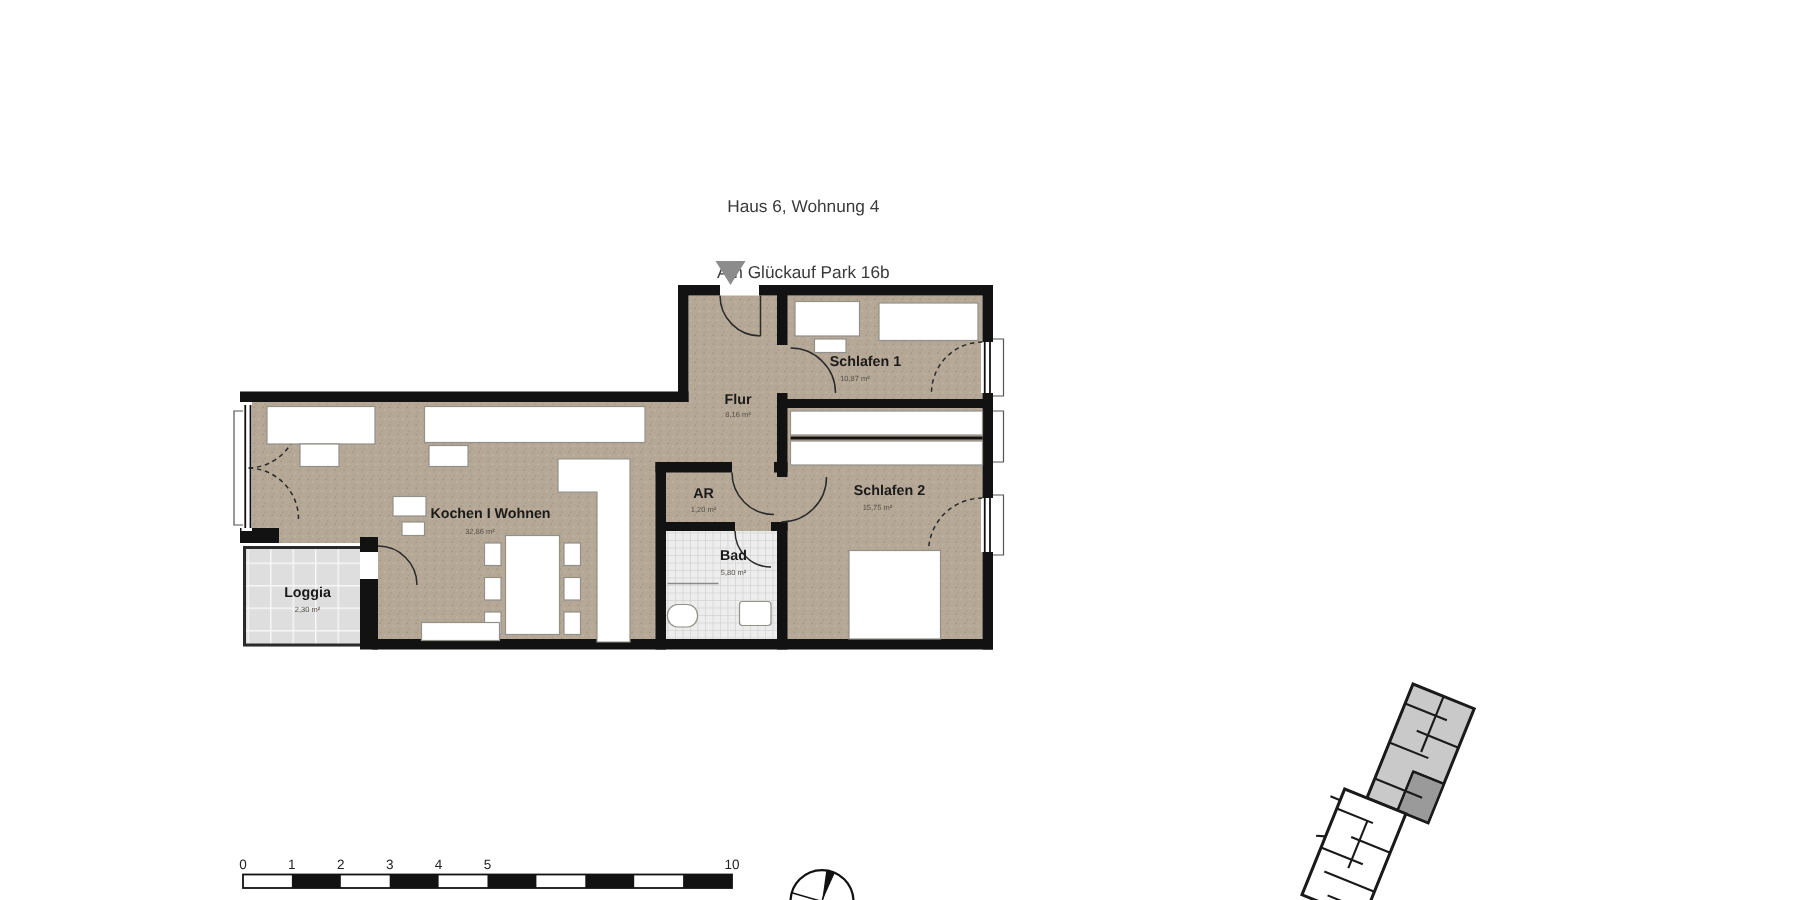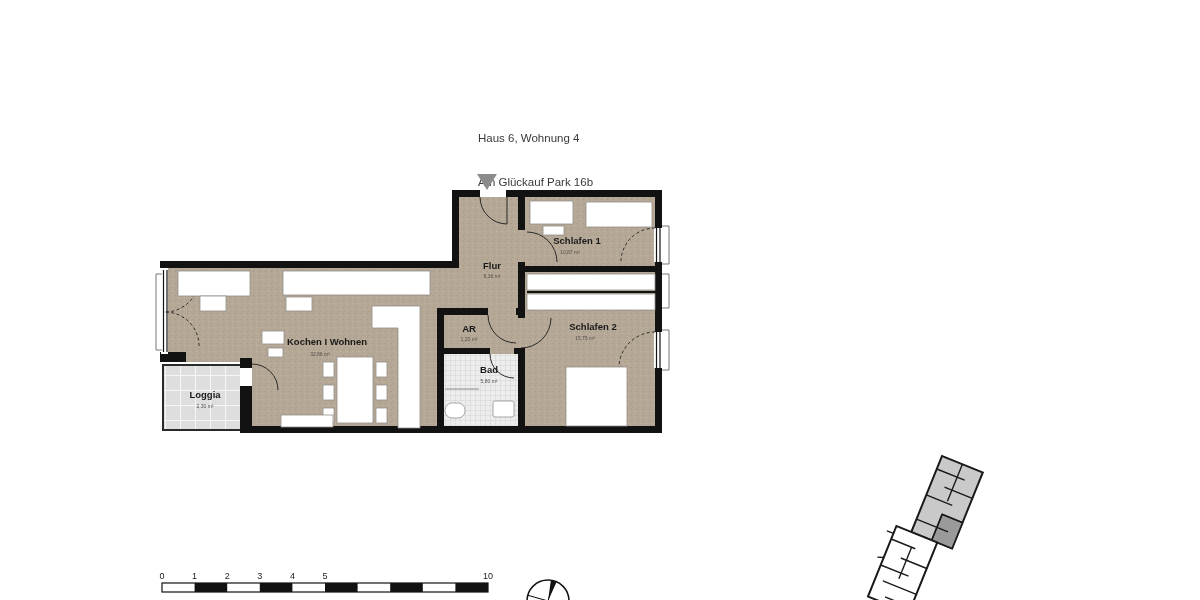--- a/index.html
+++ b/index.html
@@ -1,17 +1,17 @@
 <!DOCTYPE html>
 <html><head>
 <meta charset="utf-8">
 <style>
   html,body{margin:0;padding:0;background:#ffffff;}
   .page{position:relative;width:1200px;height:600px;background:#ffffff;overflow:hidden;
-        font-family:"Liberation Sans", sans-serif;}
+        font-family:"Liberation Sans", sans-serif;text-align:center;}
   .title-block{position:absolute;left:478px;top:102px;color:#3a3a3a;font-size:11.5px;
                line-height:14.6px;white-space:pre;}
   .title-block div{margin:0;}
   svg{position:absolute;left:0;top:0;}
   text.room-name{font-family:"Liberation Sans",sans-serif;font-weight:bold;font-size:9.5px;fill:#1a1a1a;}
   text.room-area{font-family:"Liberation Sans",sans-serif;font-size:5px;fill:#55504a;}
   text.tick{font-family:"Liberation Sans",sans-serif;font-size:9px;fill:#222;}
   .wall{fill:#121212;}
   .furn{fill:#ffffff;stroke:#93908a;stroke-width:0.8;}
   .arc{fill:none;stroke:#2a2a2a;stroke-width:1;}

